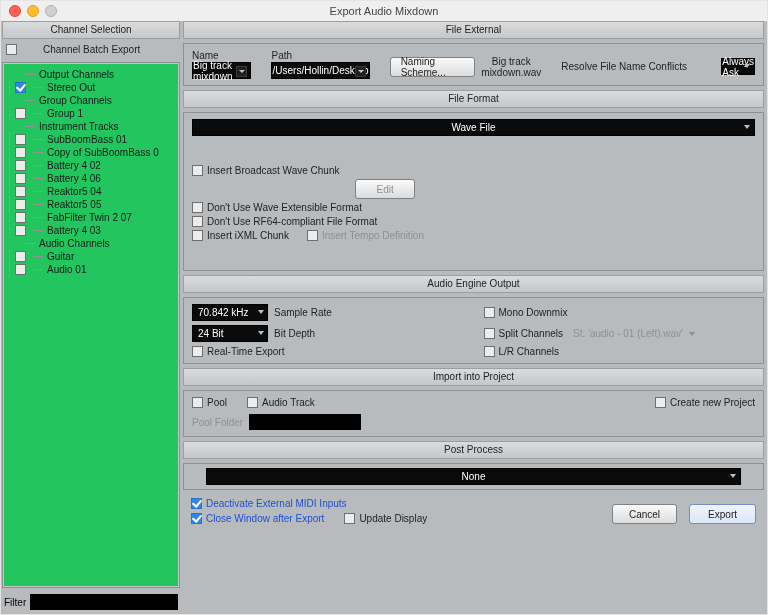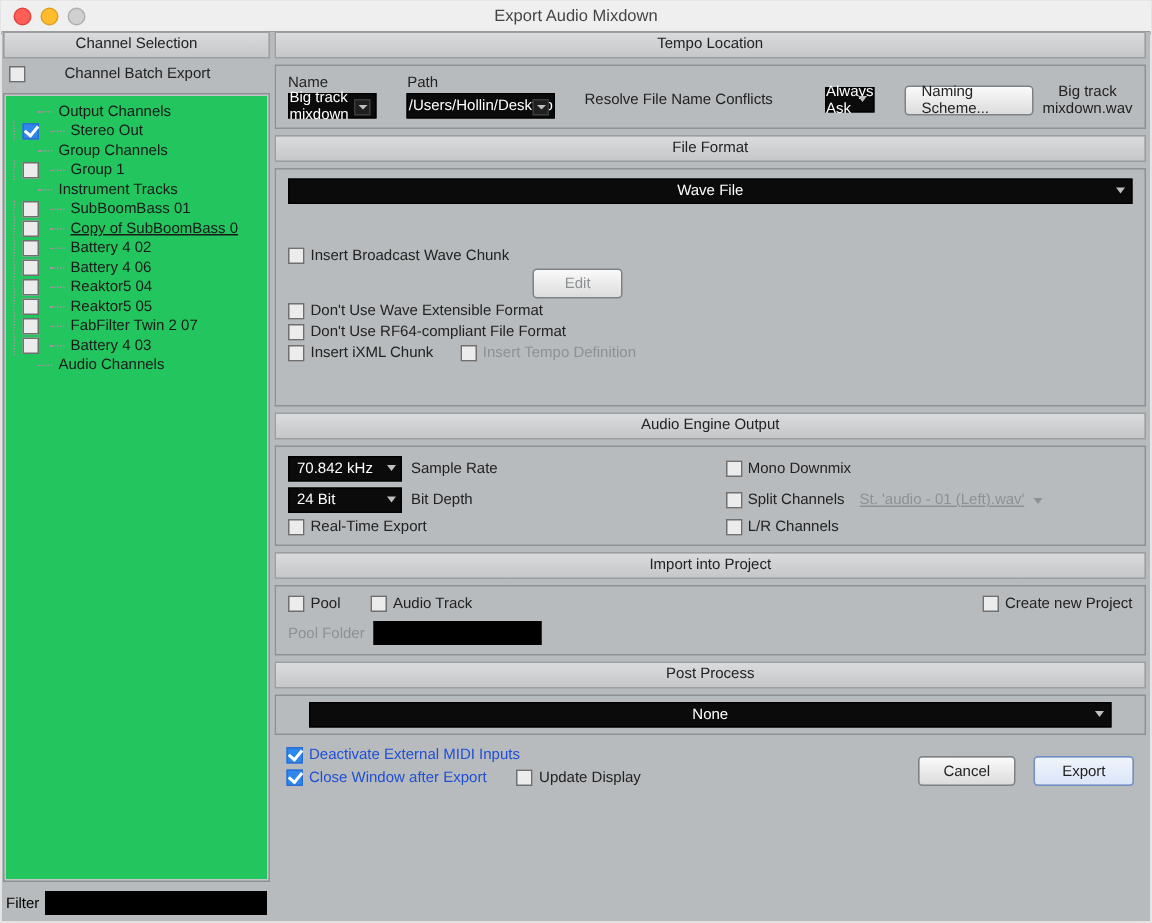--- a/index.html
+++ b/index.html
@@ -69,21 +69,21 @@
   .split-val{font-size:10px;color:var(--disabled-text);margin-left:6px;}
   
   .pf-field{width:110px;height:14px;background:#000;border:1px solid #000;display:inline-block;}
   
   .bottom-bar{display:flex;align-items:center;justify-content:space-between;padding:4px 8px;font-size:10px;}
   .bottom-left{display:flex;flex-direction:column;gap:4px;}
   .blue-link{color:#1f4fd6;font-size:10px;text-align:center;}
   
   .tconn{width:10px;border-bottom:1px dotted var(--tree-line);margin-left:5px;}
   
-  .truncate{white-space:nowrap;overflow:hidden;text-overflow:ellipsis;text-decoration:underline;}
+  .truncate{white-space:nowrap;overflow:hidden;text-overflow:ellipsis;}
   .col2{display:grid;grid-template-columns:1fr 1fr;row-gap:4px;column-gap:20px;}
 </style>
 </head>
 <body>
 
 <div class="frame">
 
   <div class="titlebar">
     <div class="traffic">
       <div class="tl r"></div>
@@ -198,59 +198,75 @@
                 <span class="tconn"></span>
                 <span class="tree-name">Battery 4 03</span>
               </div>
           </div>
 
           <div class="tree-row group">
               <span class="tree-chk-col"></span>
               <span class="tconn"></span>
               <span class="tree-name">Audio Channels</span>
             </div>
+          <div class="indent-line">
+            <div class="tree-row">
+                <span class="tree-chk-col">
+                  <input type="checkbox" class="chk" style="">
+                </span>
+                <span class="tconn"></span>
+                <span class="tree-name">Guitar</span>
+              </div>
+            <div class="tree-row">
+                <span class="tree-chk-col">
+                  <input type="checkbox" class="chk" style="">
+                </span>
+                <span class="tconn"></span>
+                <span class="tree-name">Audio 01</span>
+              </div>
+          </div>
         </div>
       </div>
 
       <div class="filter-row">
         <span>Filter</span>
         <input class="filter-input" type="text" style="">
       </div>
     </div>
 
     <div class="main">
 
-      <div class="section-header">Tempo Location</div>
+      <div class="section-header">File External</div>
       <div class="panel file-loc-panel">
         <div>
           <div class="field-label">Name</div>
           <div class="black-field">
             <span>Big track mixdown</span>
             <span class="dd"></span>
           </div>
         </div>
         <div>
           <div class="field-label">Path</div>
           <div class="black-field">
             <span>/Users/Hollin/Desktop</span>
             <span class="dd"></span>
           </div>
         </div>
+        <div class="row" style="margin-top:4px;">
+          <div class="btn">
+              <span>Naming Scheme...</span>
+            </div>
+          <div style="flex:1;text-align:center;font-size:10px;color:#222;">Big track mixdown.wav</div>
+        </div>
         <div class="row" style="margin-top:4px;gap:10px;">
           <div class="label-small" style="width:150px;">Resolve File Name Conflicts</div>
           <div class="black-field" style="flex:1;">
             <span>Always Ask</span>
             <span style="position:absolute;right:4px;top:5px;border-left:3px solid transparent;border-right:3px solid transparent;border-top:4px solid #bfbfbf;"></span>
           </div>
-        </div>
-        <div class="row" style="margin-top:4px;">
-          <div class="btn">
-              <span>Naming Scheme...</span>
-            </div>
-          <div style="flex:1;text-align:center;font-size:10px;color:#222;">Big track mixdown.wav</div>
         </div>
       </div>
 
       <div class="section-header">File Format</div>
       <div class="panel ff-panel" style="padding-bottom:26px;">
         <div class="black-field">
           <span>Wave File</span>
           <span style="position:absolute;right:4px;top:5px;border-left:3px solid transparent;border-right:3px solid transparent;border-top:4px solid #bfbfbf;"></span>
         </div>
         <div style="height:6px;"></div>

